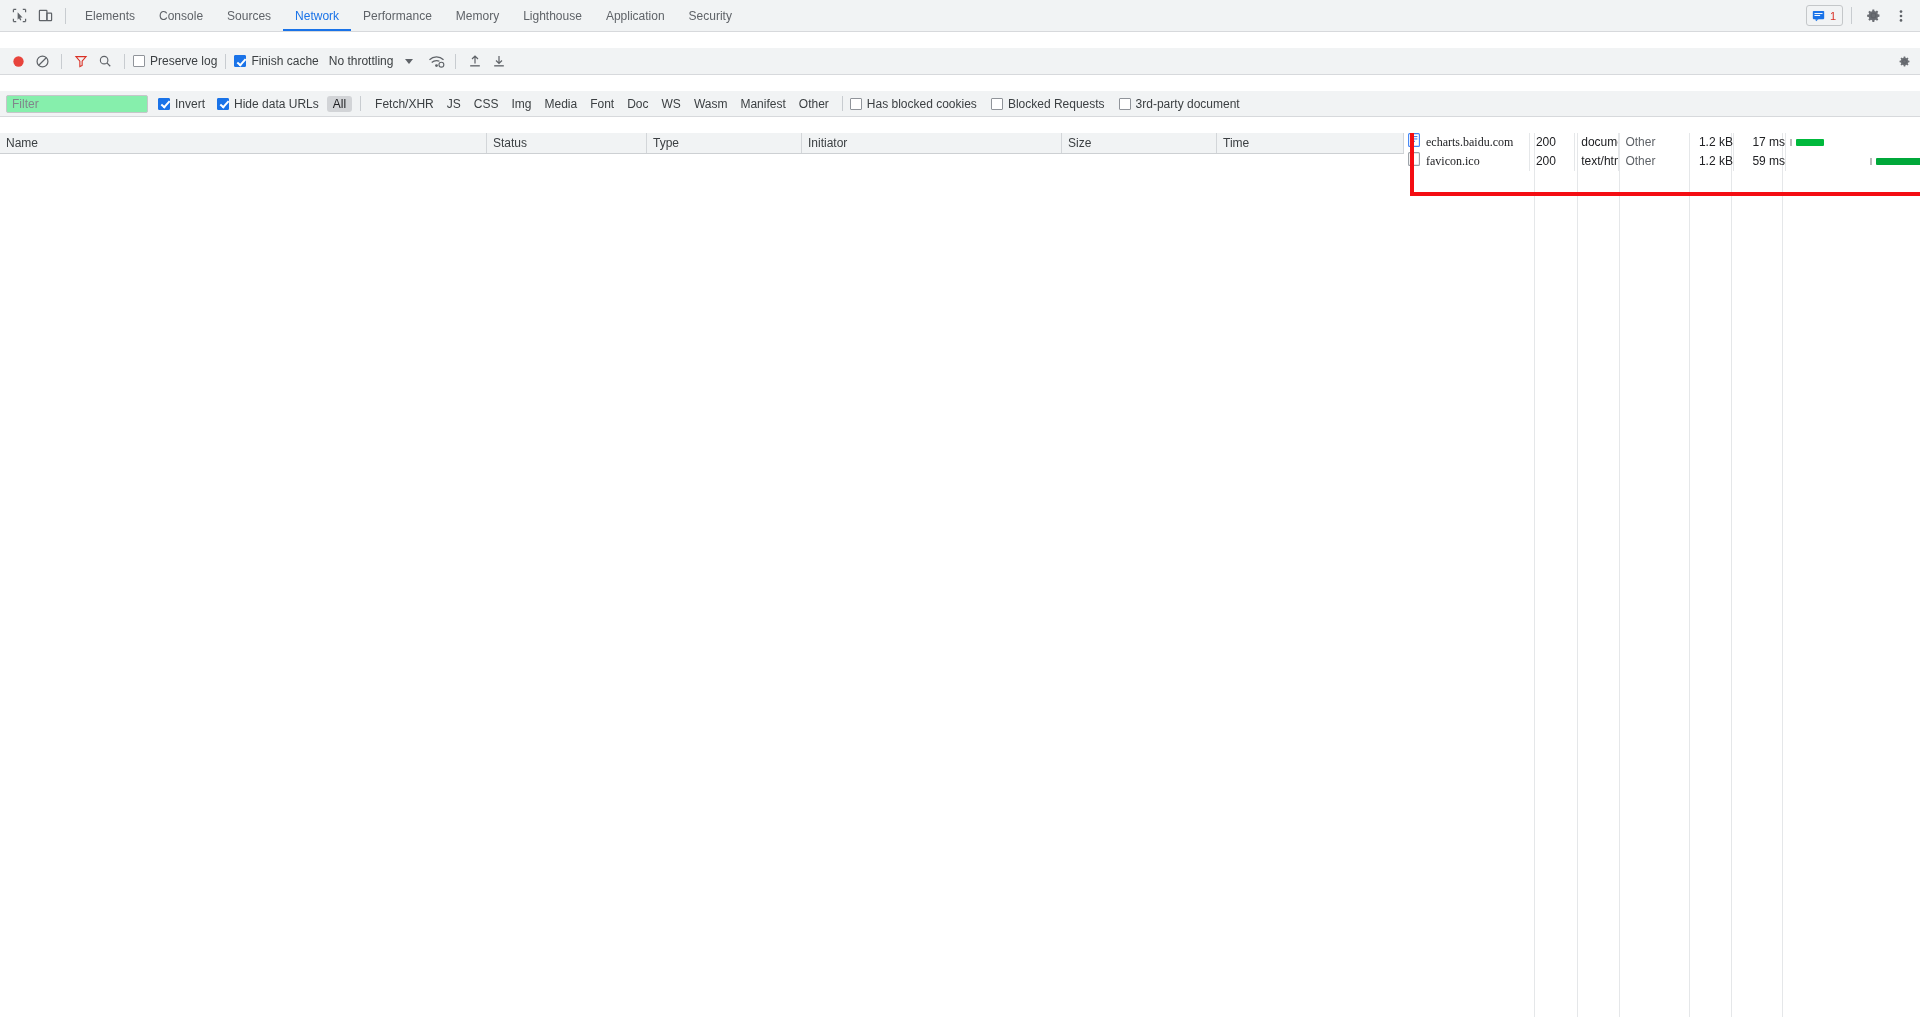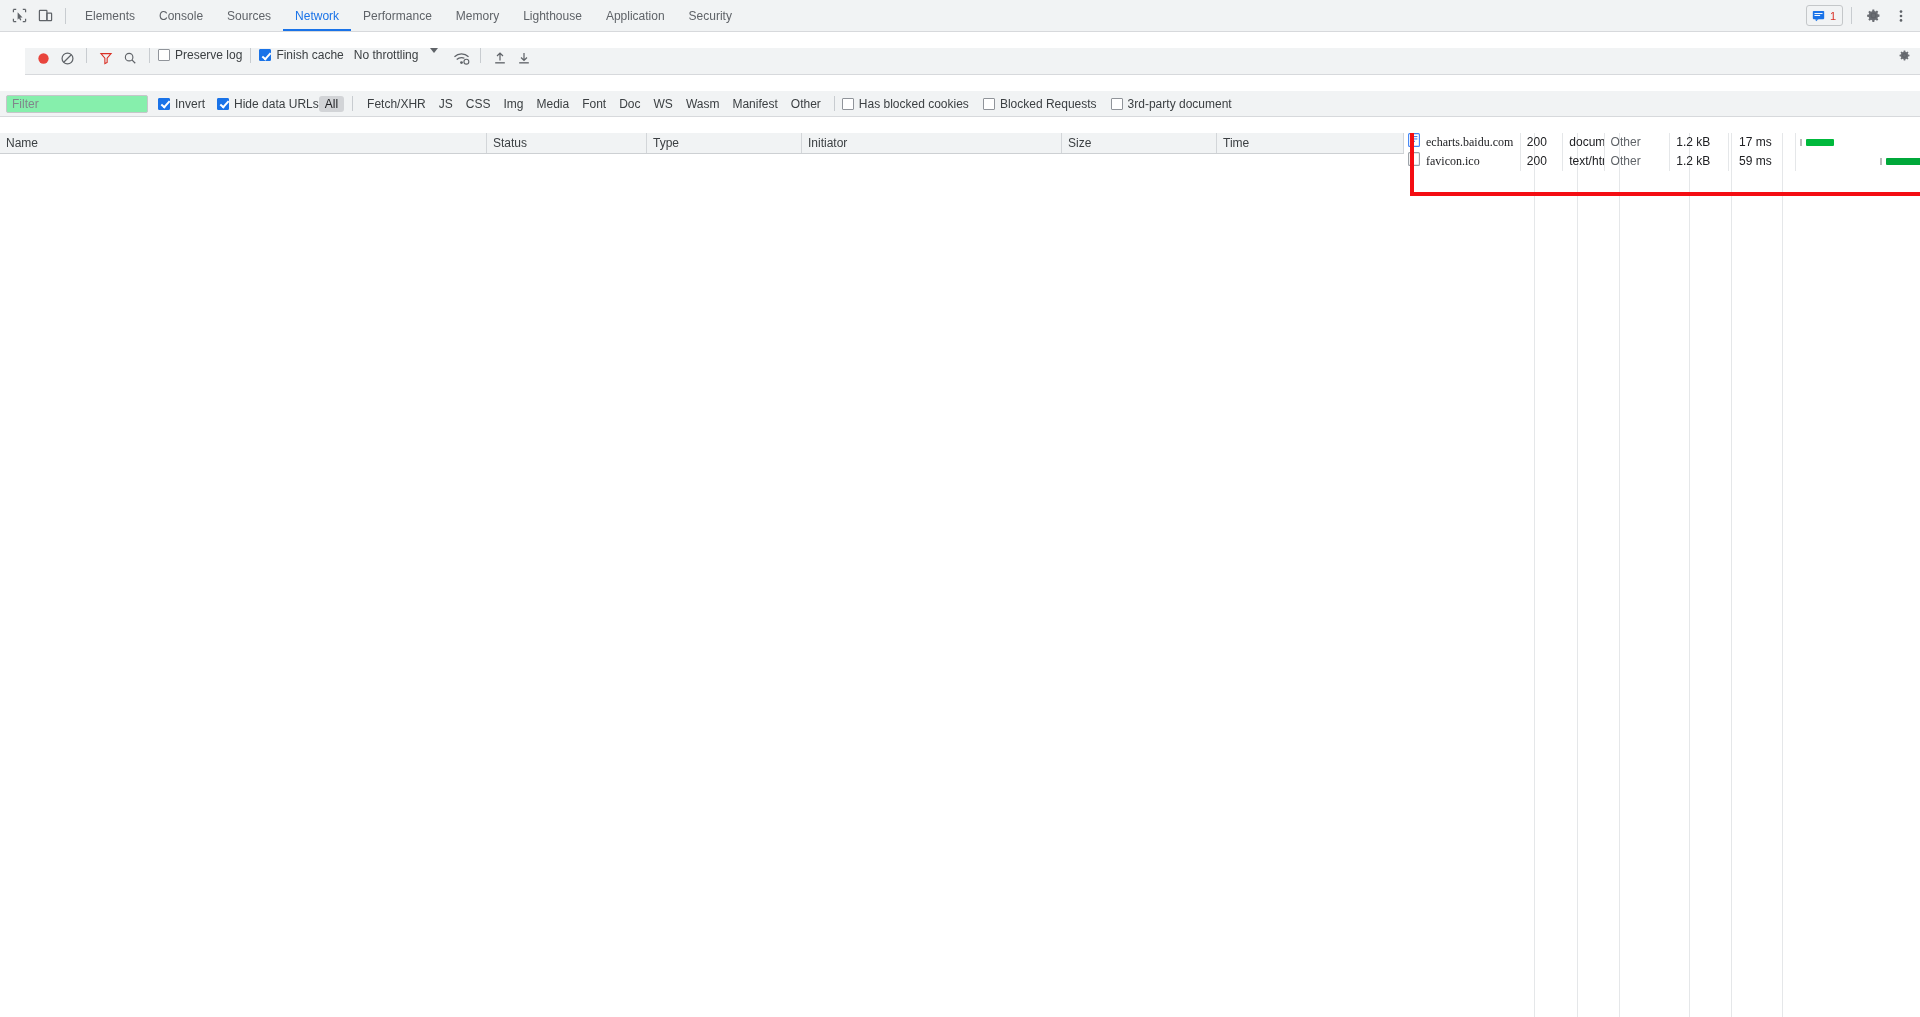--- a/index.html
+++ b/index.html
@@ -67,25 +67,24 @@
     background: #f1f3f4;
   }
   .msgpill .cnt { color: #d93025; font-size: 11px; }
   .vsep { width: 1px; height: 17px; background: #c8ccd0; margin: 0 6px; }
 
   
   .toolbar {
     height: 26px; min-height: 26px;
     background: #f1f3f4;
     border-bottom: 1px solid #d7d9dc;
-    display: flex; align-items: flex-start;
+    display: flex; align-items: center;
     padding-left: 7px;
     gap: 2px;
     position: relative;
-    margin-left: 25px;
   }
   .tbtn {
     width: 22px; height: 20px;
     display: flex; align-items: center; justify-content: center;
   }
   .t-sep { width: 1px; height: 15px; background: #c8ccd0; margin: 0 6px; }
   .chk {
     display: inline-flex; align-items: center; gap: 5px;
     font-size: 12px; color: #3c4043; white-space: nowrap;
   }
@@ -176,21 +175,21 @@
     font-size: 12px; color: #202124;
     position: relative;
   }
   .td {
     box-sizing: border-box;
     height: 19px; line-height: 19px;
     padding-left: 6px;
     border-right: 1px solid #e5e7e9;
     overflow: hidden; white-space: nowrap;
   }
-  .td.num { text-align: right; padding-right: 23px; }
+  .td.num { text-align: right; padding-right: 0; }
   .td.last { border-right: none; }
   .namecell { display: flex; align-items: flex-start; gap: 6px; padding-left: 4px; font-family: Liberation Serif, serif; }
   .doc-ico { width: 12px; height: 14px; flex: none; }
   .initiator { color: #5f6368; }
   .wf-cell { position: relative; height: 19px; }
   .wf-bar { position: absolute; top: 6px; height: 7px; border-radius: 1px; }
   .wf-tick { position: absolute; top: 6px; width: 2px; height: 7px; background: #b9b9b9; }
 
   
   .gridfill { position: absolute; left: 0; right: 0; top: 0; bottom: 0; display: flex; pointer-events: none; }
@@ -390,21 +389,21 @@
     <input class="filter-input" type="text" placeholder="Filter" style="">
     <label class="chk" style="margin-right:12px">
       <span class="box on"></span>
       <span>Invert</span>
     </label>
     <label class="chk">
       <span class="box on"></span>
       <span>Hide data URLs</span>
     </label>
 
-    <div class="chipset" style="">
+    <div class="chipset" style="margin-left:8px">
       <div class="chip sel"><span>All</span></div>
       <div class="fsep"></div>
       <div class="chip"><span>Fetch/XHR</span></div>
       <div class="chip"><span>JS</span></div>
       <div class="chip"><span>CSS</span></div>
       <div class="chip"><span>Img</span></div>
       <div class="chip"><span>Media</span></div>
       <div class="chip"><span>Font</span></div>
       <div class="chip"><span>Doc</span></div>
       <div class="chip"><span>WS</span></div>

